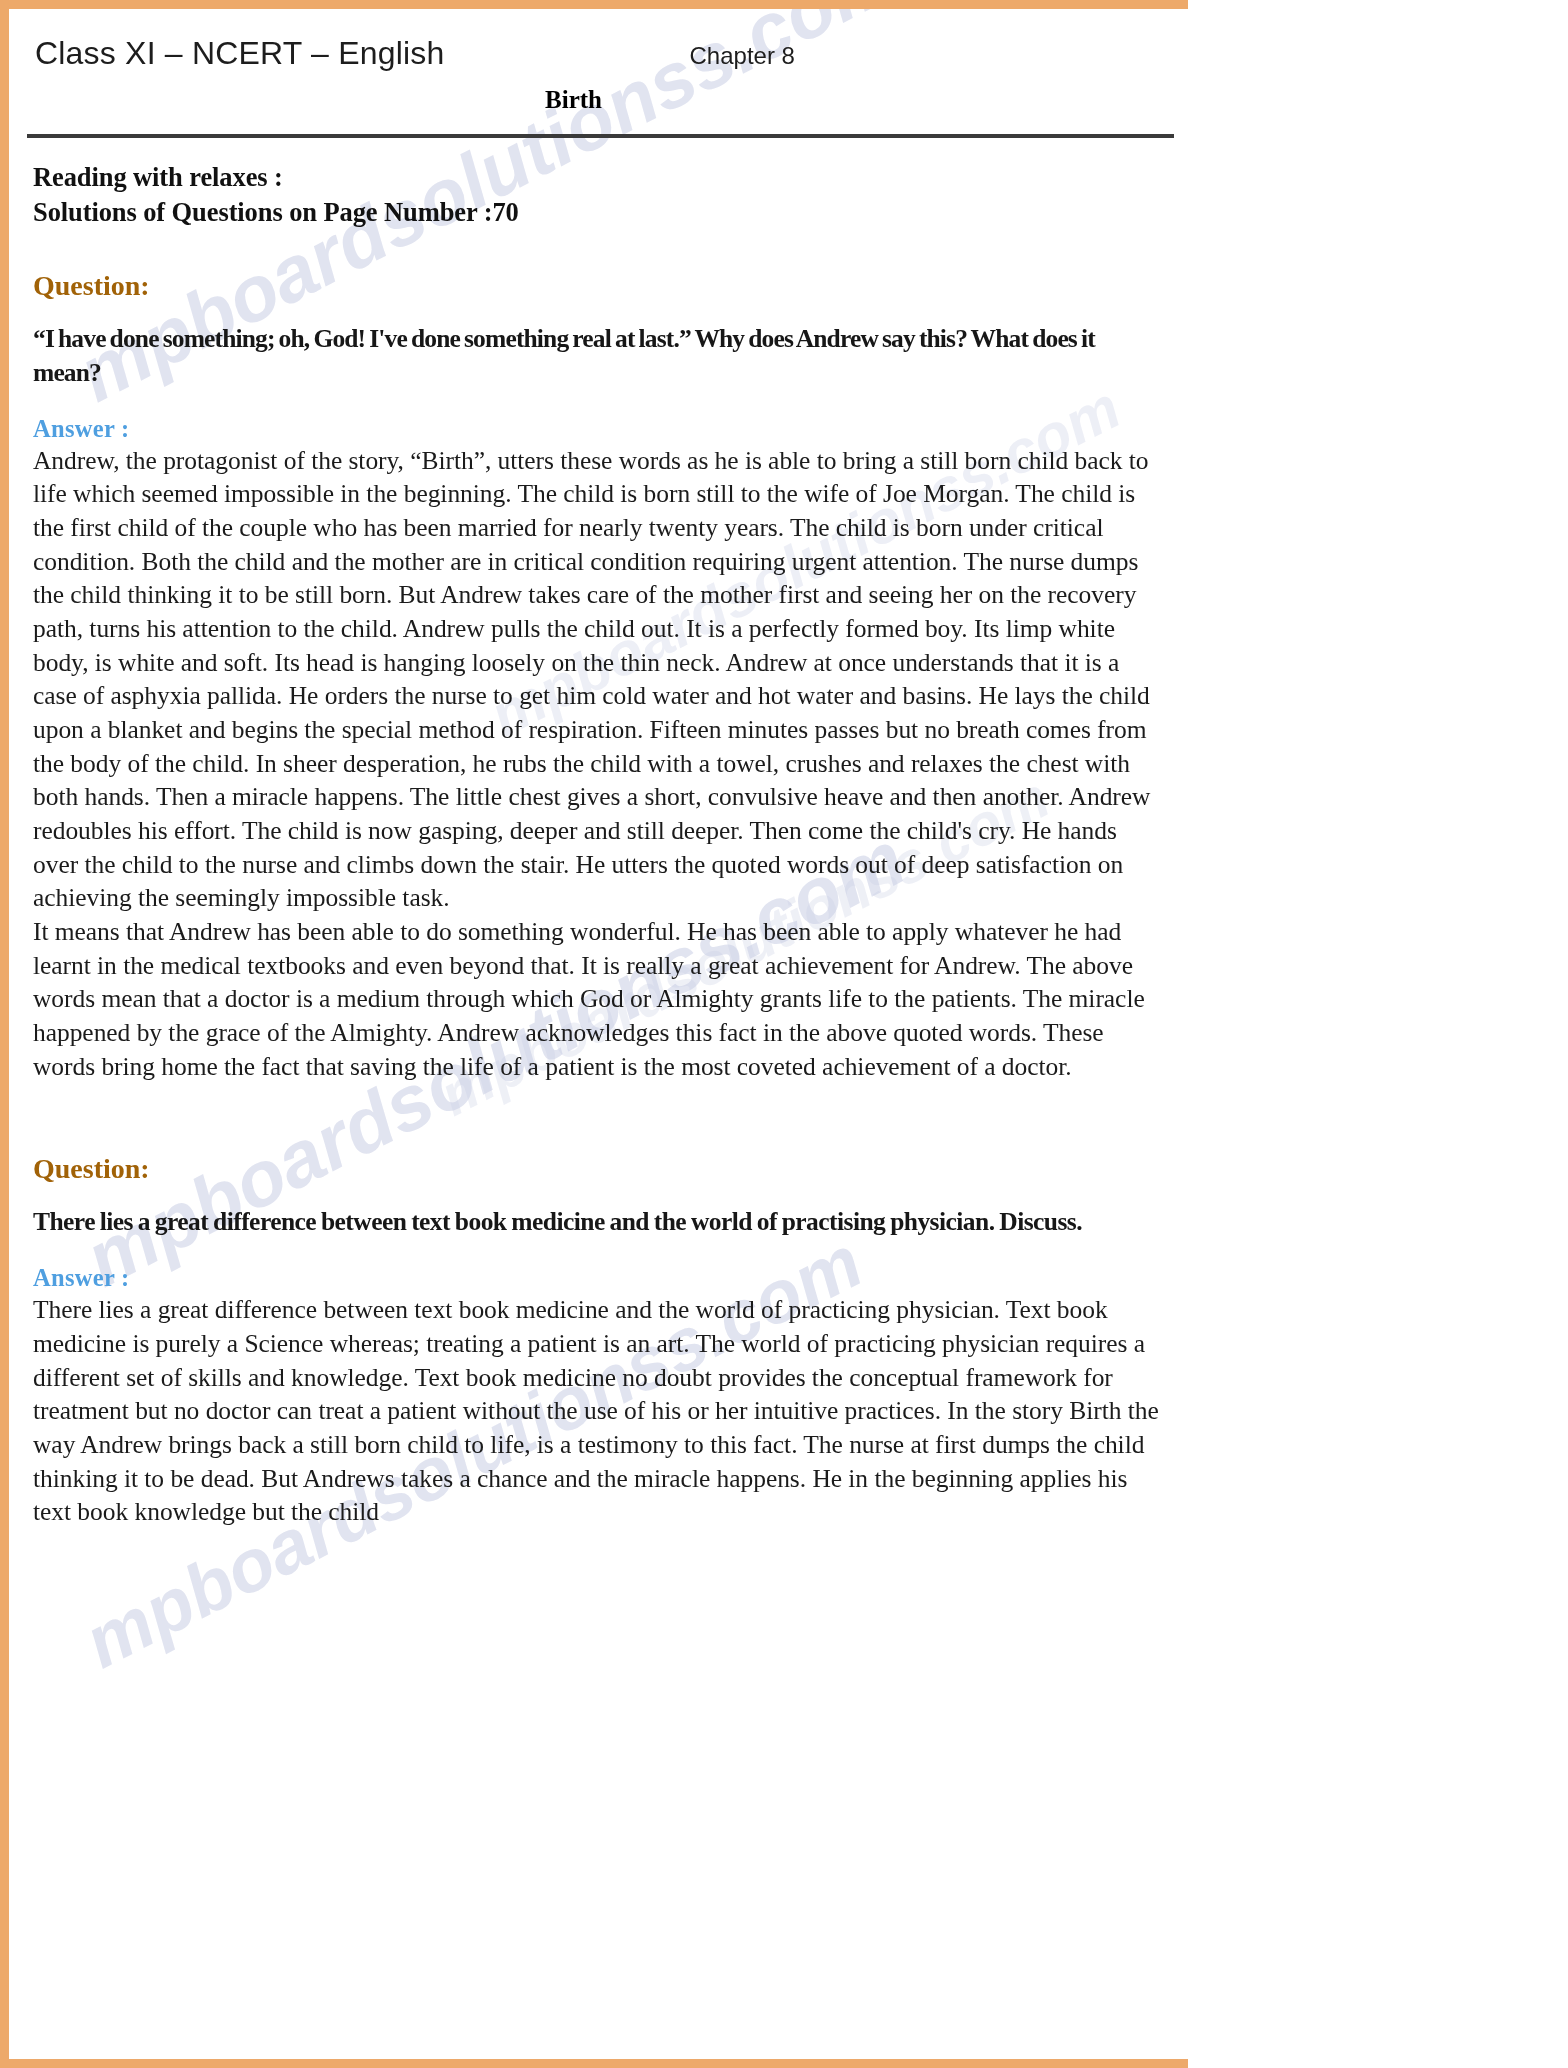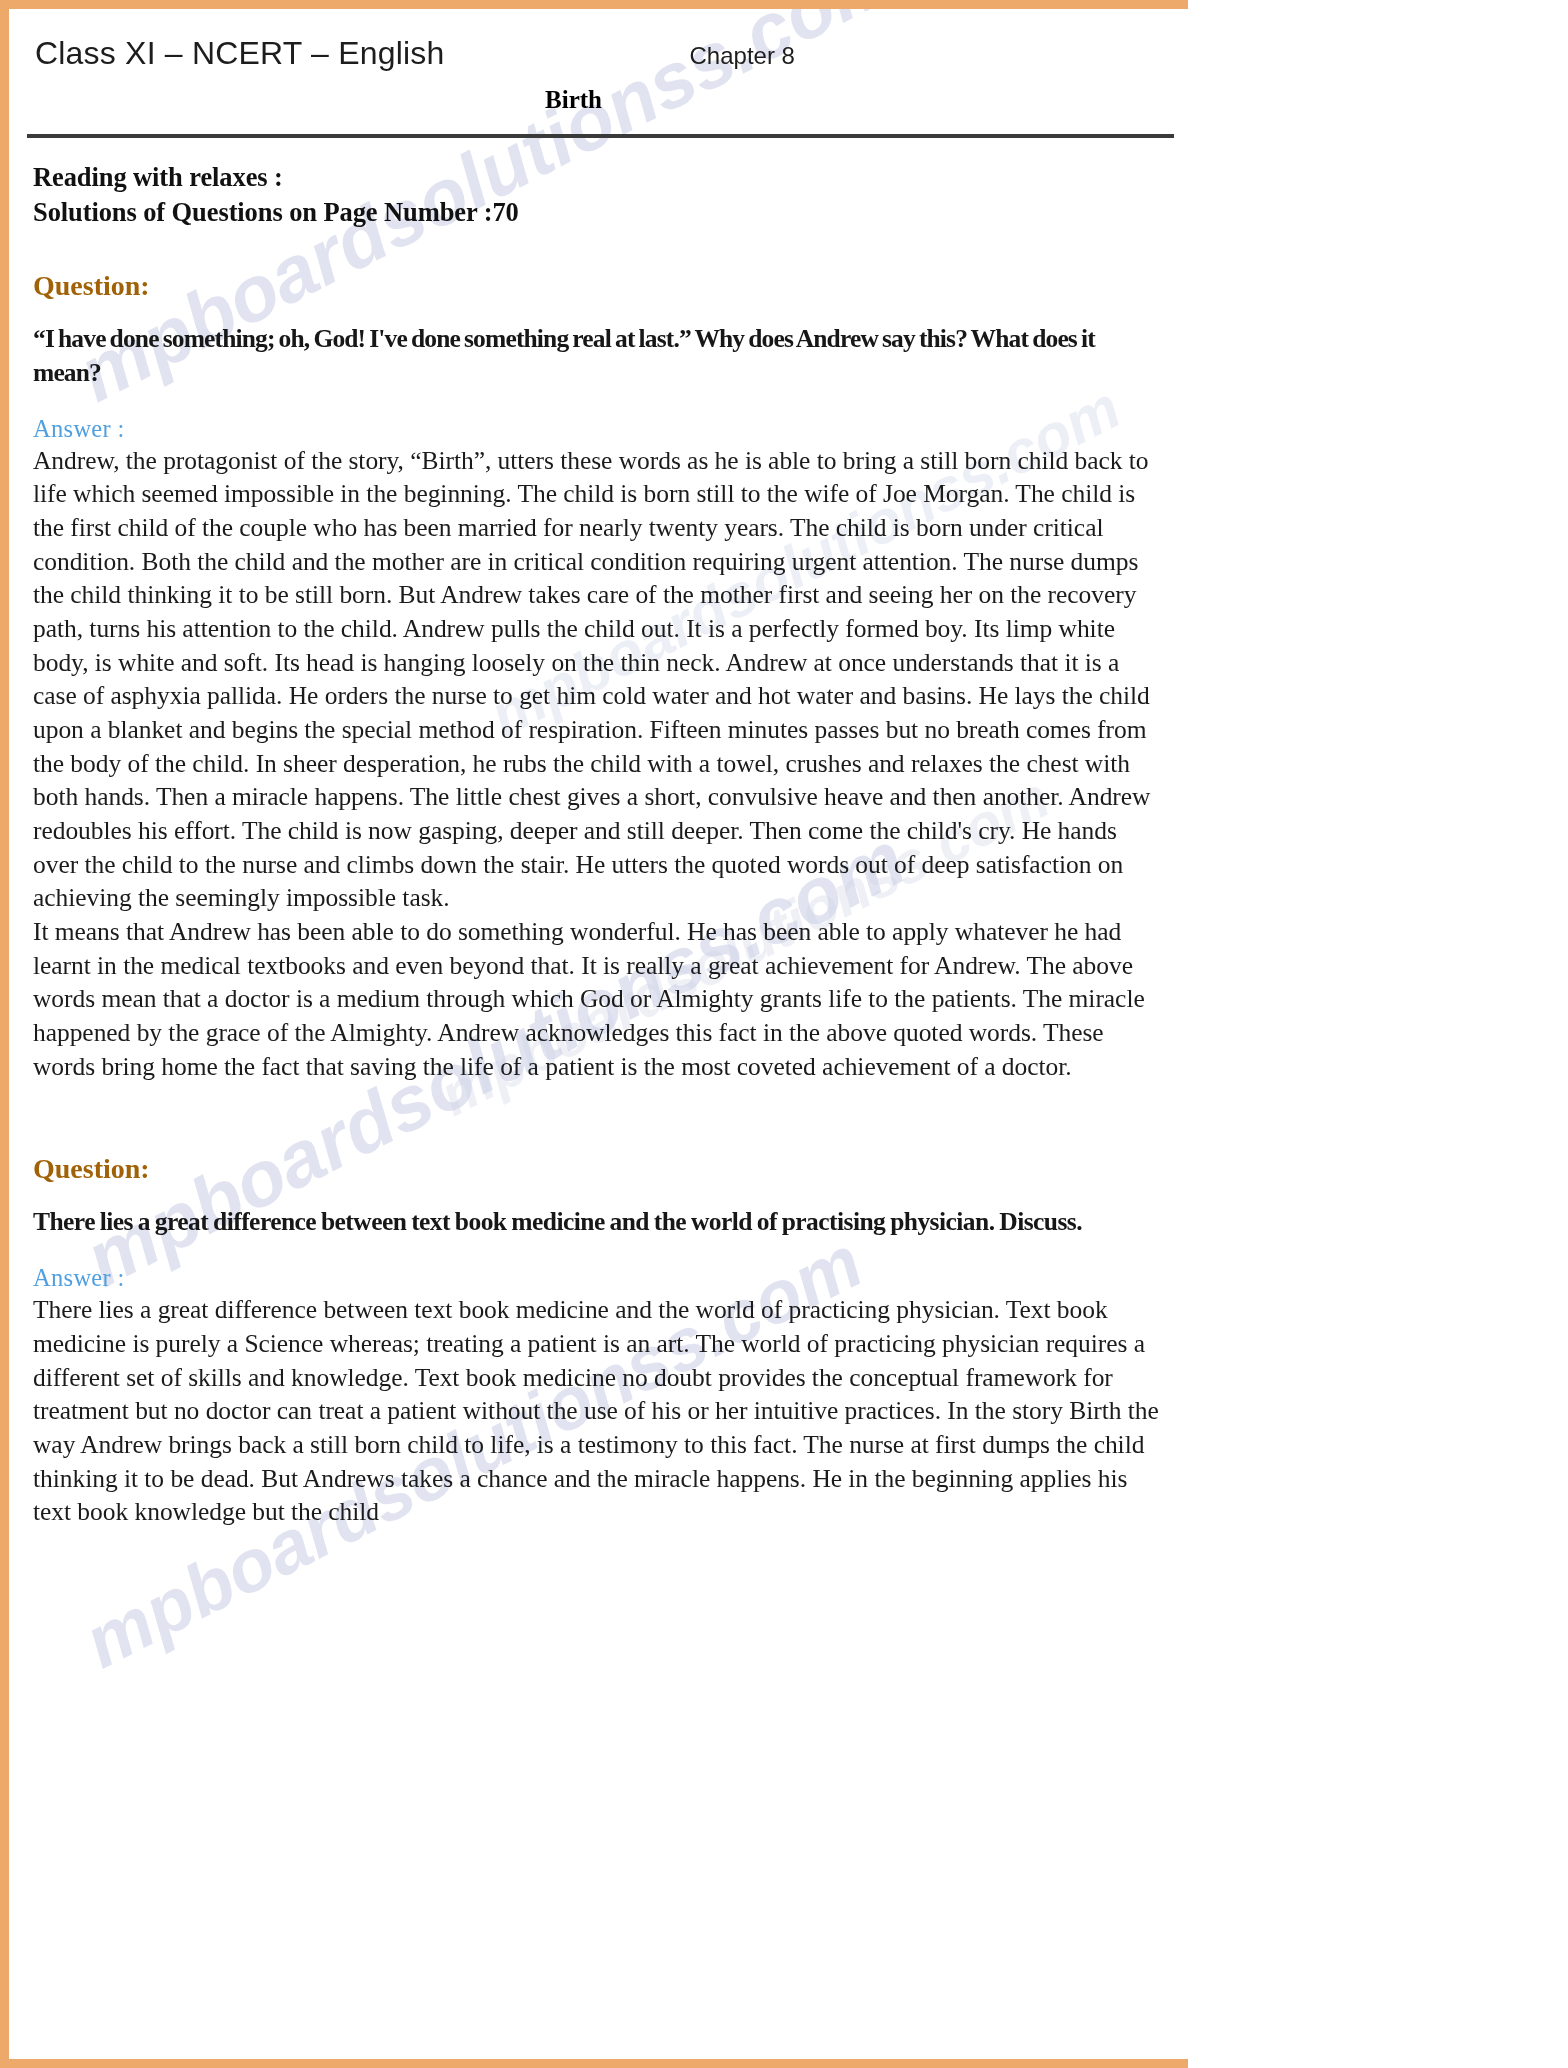--- a/index.html
+++ b/index.html
@@ -134,21 +134,21 @@
     font-size: 25.5px;
     color: #171717;
     line-height: 1.30;
     letter-spacing: -0.85px;
     margin-top: 20px;
     word-spacing: -1.5px;
   }
   .q-text.q2 { letter-spacing: -0.55px; word-spacing: -1px; }
 
   .a-label {
-    font-weight: 400;
+    font-weight: 700;
     font-size: 24.5px;
     color: #4f9fe0;
     margin-top: 26px;
     letter-spacing: .3px;
   }
 
   .a-text {
     font-size: 25.5px;
     color: #1b1b1b;
     line-height: 1.32;

